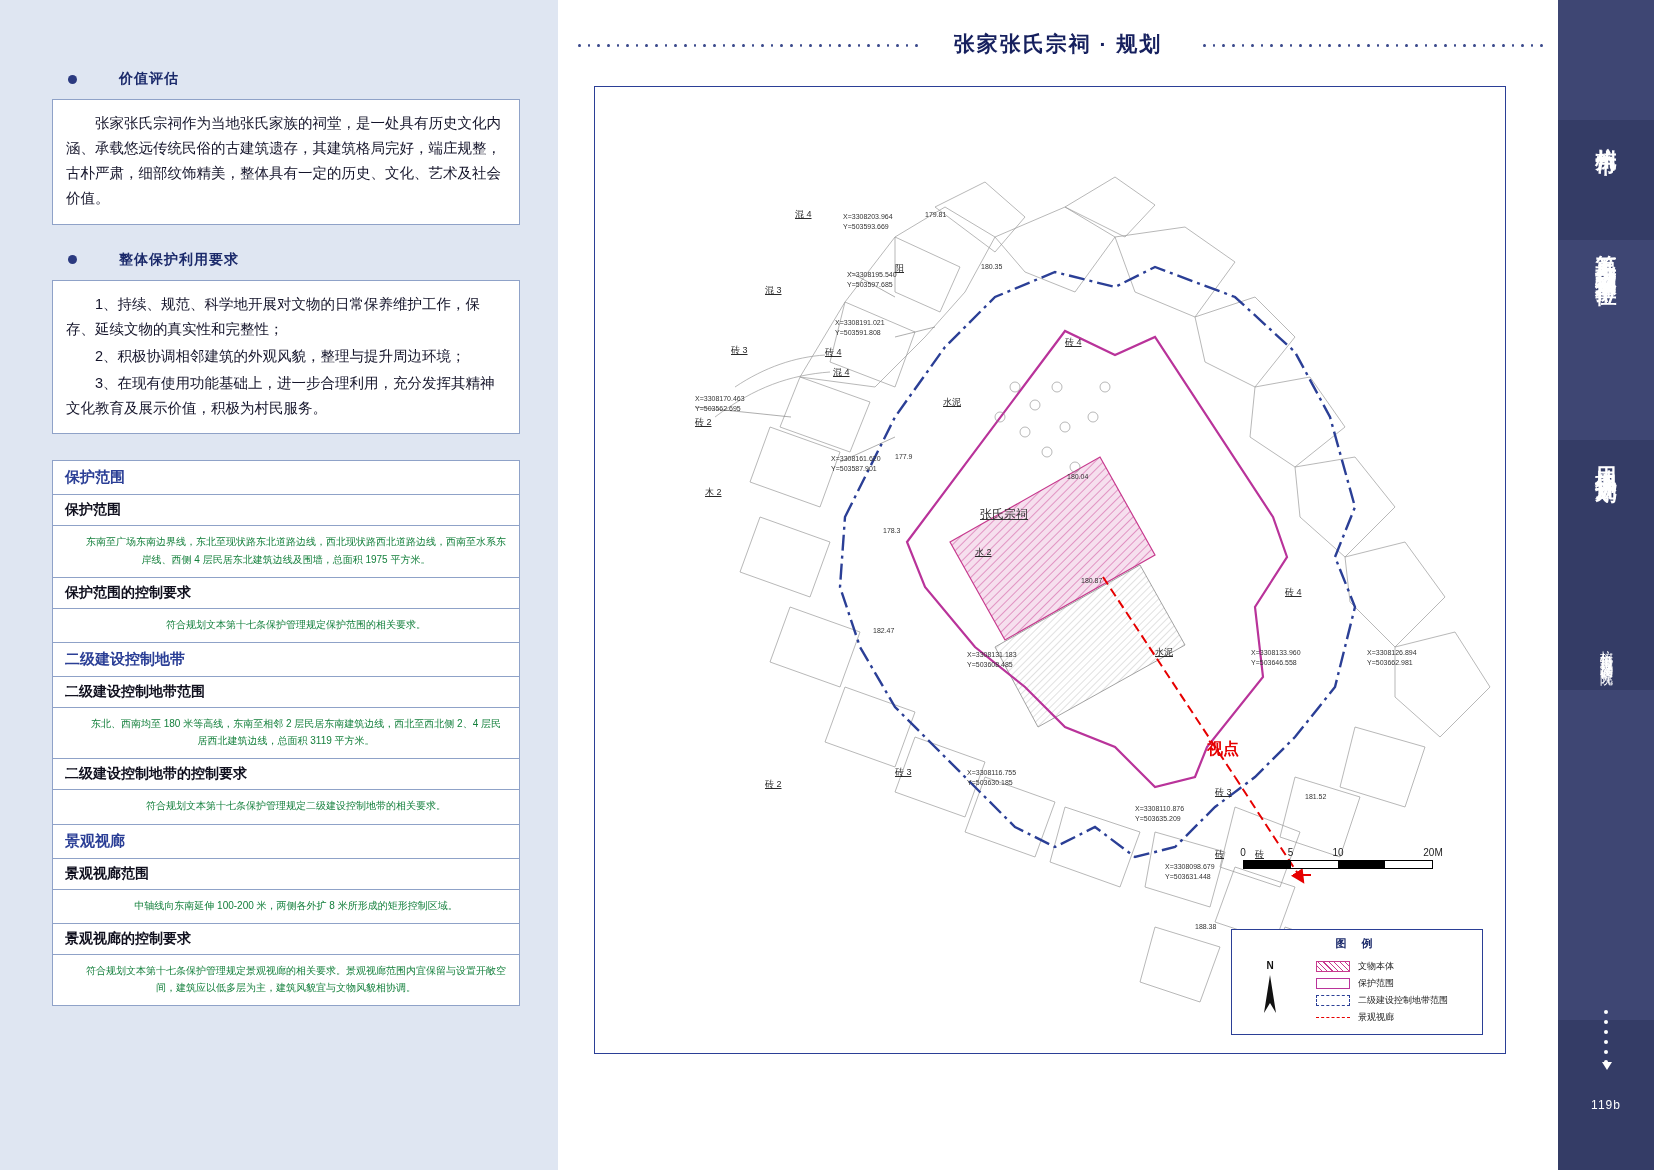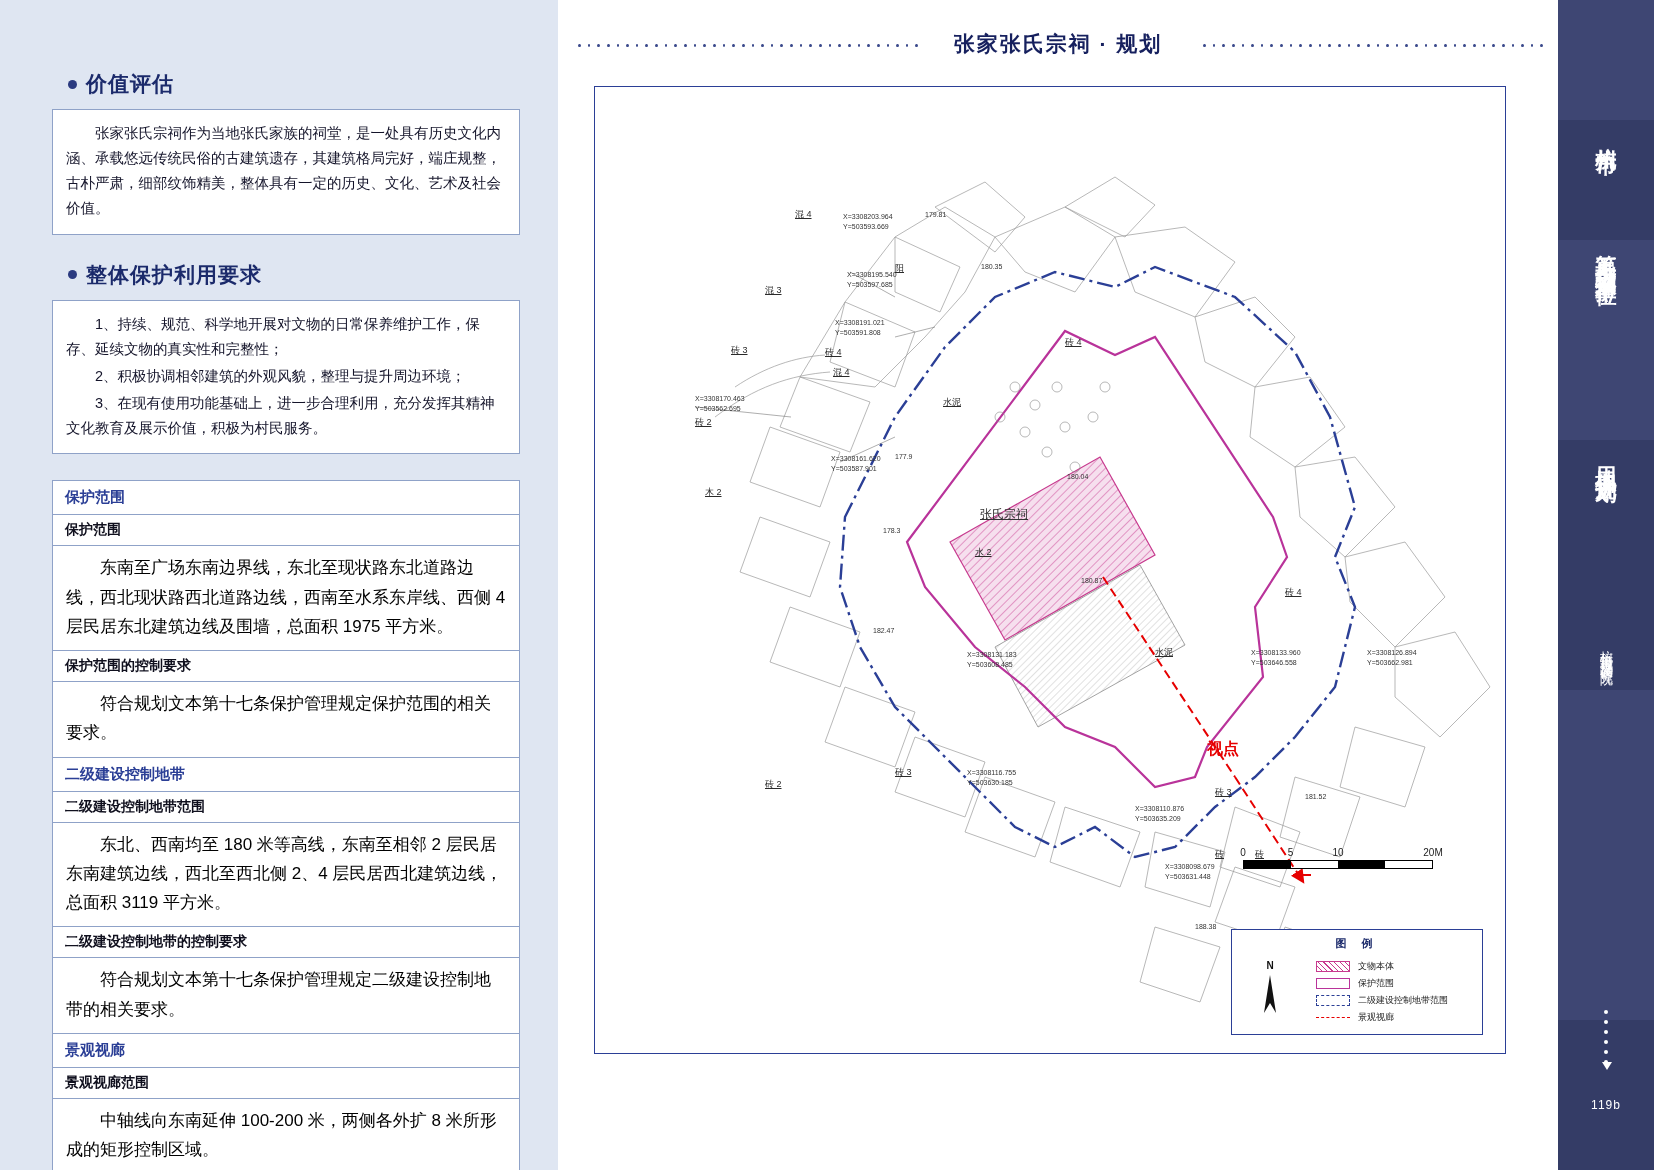--- a/index.html
+++ b/index.html
@@ -21,21 +21,21 @@
   }
   .sect-head {
     display:flex; align-items:center; gap:9px;
     margin: 0 0 11px 16px;
   }
   .sect-bullet {
     width:9px; height:9px; border-radius:50%;
     background:#2b3a80; flex:0 0 auto;
   }
   .sect-title {
-    font-size:21px; font-weight:bold; color:#1b2a6b; letter-spacing:1px;
+    font-size:14px; font-weight:bold; color:#1b2a6b; letter-spacing:1px;margin-left:33px;
   }
   .box {
     background:#ffffff; border:1px solid #8fa2c8;
     padding:11px 13px 13px 13px;
     font-size:14.5px; line-height:1.72; color:#14142a;
     margin-bottom:26px;
   }
   .box p { margin:0; text-indent:2em; }
   .box p + p { margin-top:2px; }
 
@@ -47,22 +47,23 @@
   .tbl .row:last-child { border-bottom:none; }
   .cap {
     font-size:15px; font-weight:bold; color:#2b3f96;
     padding:7px 12px;
   }
   .sub {
     font-size:14px; font-weight:bold; color:#10101e;
     padding:6px 12px;
   }
   .txt {
-    font-size:17px; line-height:1.72; color:#000000;
+    font-size:10px; line-height:1.72; color:#15803d;
     padding:7px 13px 9px 13px;
+    text-align:center;
   }
   .txt p { margin:0; text-indent:2em; }
 
   
   #center {
     position:absolute; left:558px; top:0; width:1000px; height:1170px;
     background:#ffffff;
   }
   #doc-title {
     position:absolute; top:30px; left:0; width:100%;

